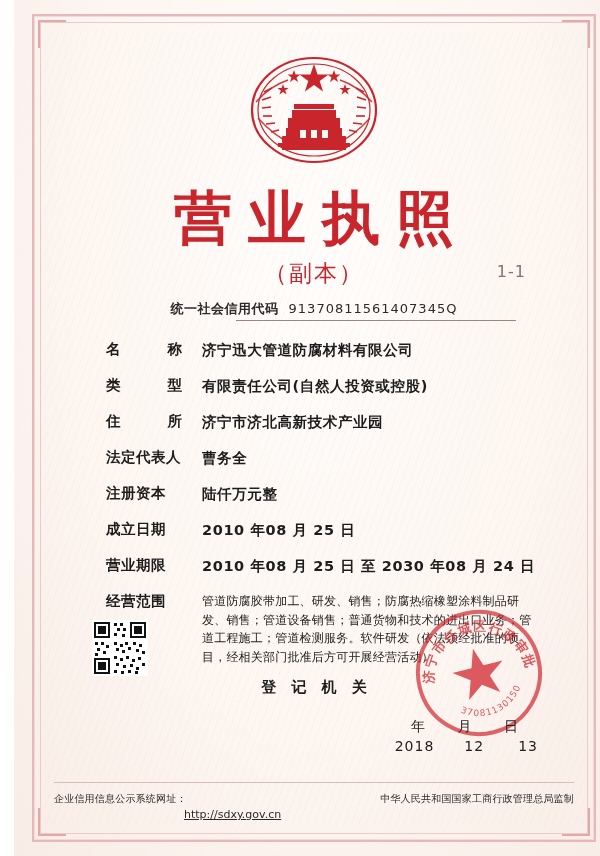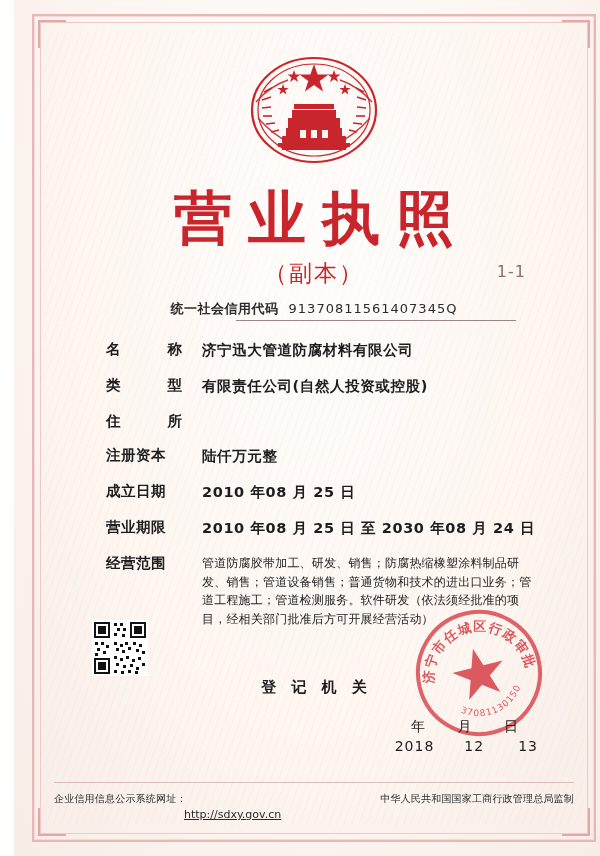--- a/index.html
+++ b/index.html
@@ -330,20 +330,25 @@
     <div class="row">
       <div class="label">名　　称</div>
       <div class="value bold">济宁迅大管道防腐材料有限公司</div>
     </div>
     <div class="row">
       <div class="label">类　　型</div>
       <div class="value bold">有限责任公司(自然人投资或控股)</div>
     </div>
     <div class="row">
       <div class="label">住　　所</div>
+      <div class="value bold">济宁市济北高新技术产业园</div>
+    </div>
+    <div class="row">
+      <div class="label tight">法定代表人</div>
+      <div class="value bold">曹务全</div>
     </div>
     <div class="row">
       <div class="label tight">注册资本</div>
       <div class="value bold">陆仟万元整</div>
     </div>
     <div class="row">
       <div class="label tight">成立日期</div>
       <div class="value bold date-line">2010 年08 月 25 日</div>
     </div>
     <div class="row">

